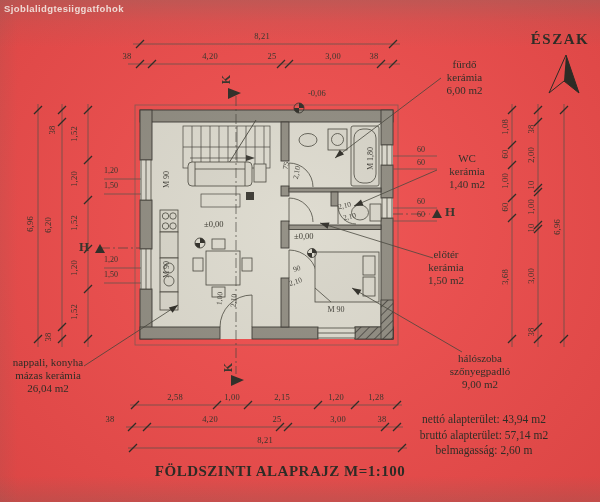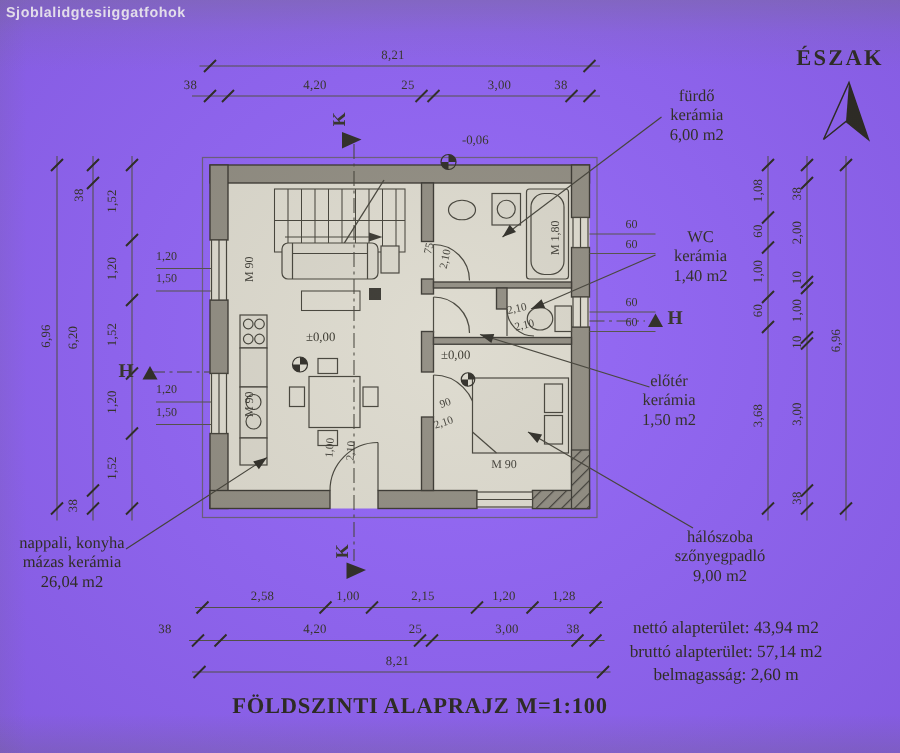--- a/index.html
+++ b/index.html
@@ -1,18 +1,18 @@
 <!DOCTYPE html>
 <html><head>
 <meta charset="utf-8">
 <style>
   html,body{margin:0;padding:0;}
   .page{
     position:relative;width:600px;height:502px;overflow:hidden;
-    background:#8b5cf6;
+    background:#ef4444;
     font-family:"Liberation Serif","DejaVu Serif",serif;
   }
   .page::before{
     content:"";position:absolute;inset:0;pointer-events:none;z-index:50;
     background:
       linear-gradient(180deg, rgba(110,112,104,.30) 0px, rgba(110,112,104,.10) 22px, rgba(110,112,104,0) 48px),
       linear-gradient(0deg, rgba(100,98,90,.22) 0px, rgba(100,98,90,0) 26px),
       linear-gradient(90deg, rgba(100,98,90,.10) 0px, rgba(100,98,90,0) 18px),
       radial-gradient(ellipse at 50% 45%, rgba(255,255,250,.10), rgba(90,88,80,.12) 95%);
   }

